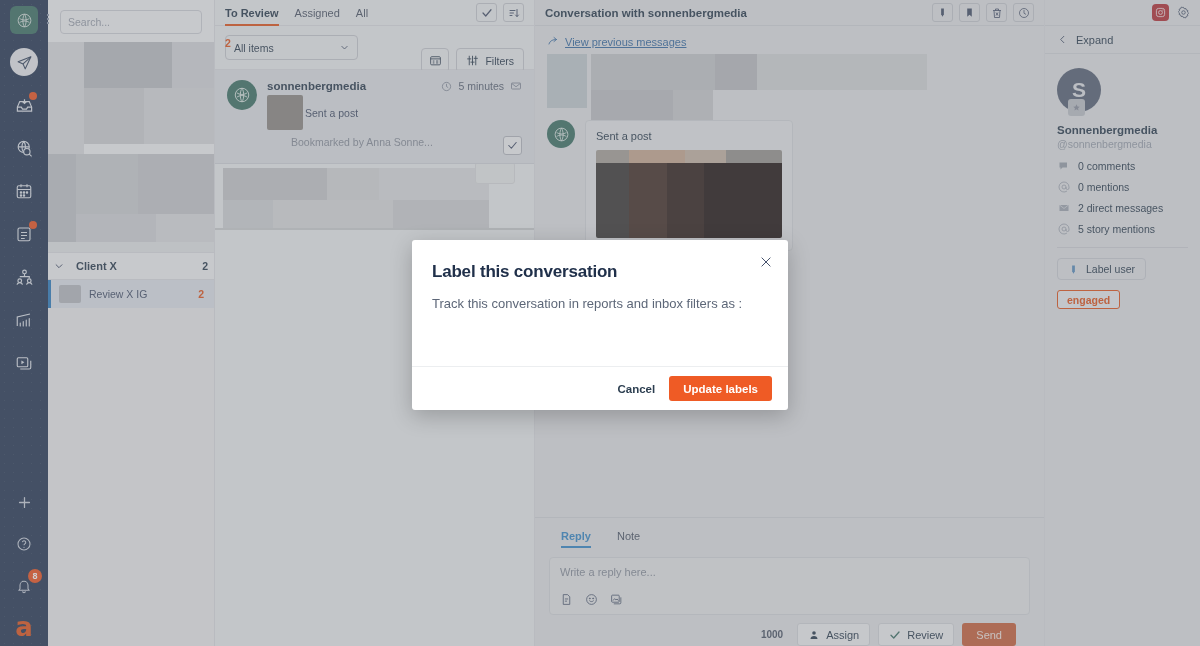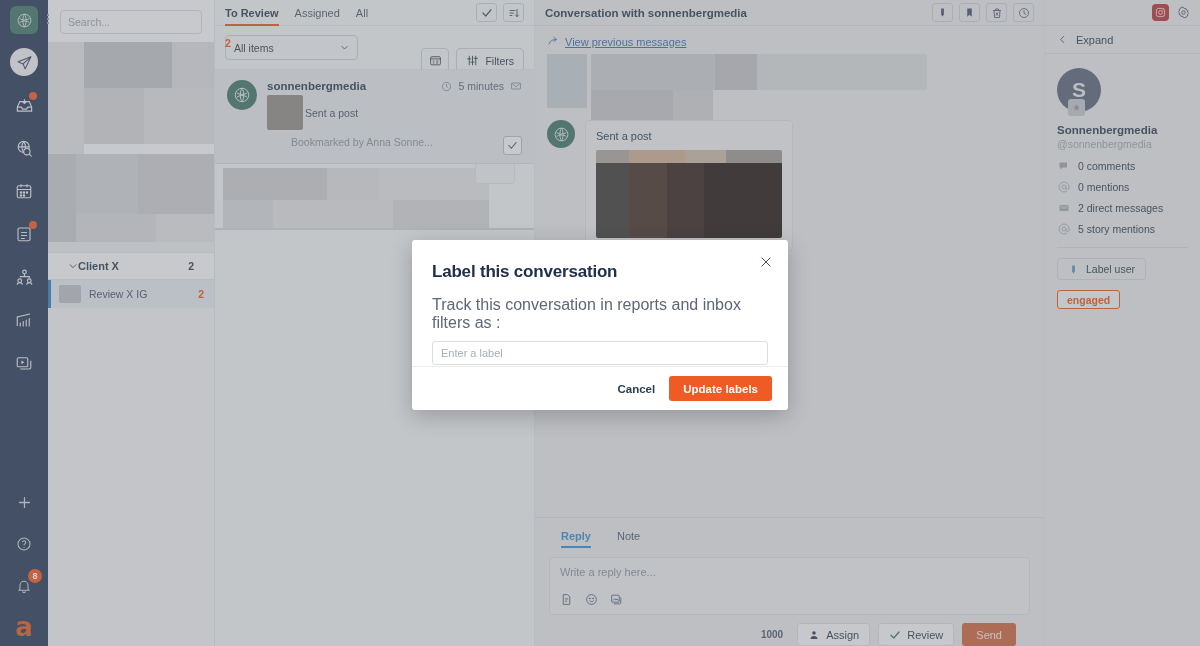--- a/index.html
+++ b/index.html
@@ -66,21 +66,21 @@
   }
   .search-box input {
     border: none; outline: none; background: transparent; flex: 1;
     font-size: 10.5px; color: #7b8494; font-family: "Liberation Sans", sans-serif;
   }
   .search-box input::placeholder { color: #9aa1ad; }
   .blur-zone { position: relative; height: 210px; overflow: hidden; }
   .blk { position: absolute; }
   .profiles-group {
     border-top: 1px solid #dcdee2; border-bottom: 1px solid #dcdee2;
-    height: 28px; display: flex; align-items: center; padding: 0 20px; gap: 0;
+    height: 28px; display: flex; align-items: center; padding: 0 6px; gap: 12px;
   }
   .grp-chev { font-size: 10px; color: #46526b; }
   .grp-name { font-size: 11px; font-weight: 700; color: #2c3e50; flex: 1; }
   .grp-count { font-size: 10.5px; font-weight: 700; color: #2c3e50; }
   .profile-item {
     height: 28px; display: flex; align-items: center; gap: 8px; padding: 0 10px 0 8px;
     background: #dfe4ec; border-left: 3px solid #2f7fc1; position: relative;
   }
   .pi-thumb { width: 22px; height: 18px; background: #b9bcc2; border-radius: 2px; }
   .pi-name { font-size: 10.5px; color: #46526b; flex: 1; }
@@ -225,21 +225,21 @@
 
   
   .overlay { position: absolute; inset: 0; background: rgba(120,124,130,0.35); z-index: 50; }
   .modal {
     position: absolute; left: 412px; top: 240px; width: 376px; height: 170px;
     background: #ffffff; border-radius: 3px; box-shadow: 0 6px 22px rgba(0,0,0,0.22);
     z-index: 60; display: flex; flex-direction: column;
   }
   .modal-body { padding: 22px 20px 0 20px; flex: 1; }
   .modal-title { font-size: 17px; font-weight: 700; color: #20304a; letter-spacing: -0.2px; }
-  .modal-sub { margin-top: 14px; font-size: 16px; color: #5d6778; }
+  .modal-sub { margin-top: 14px; font-size: 13px; color: #5d6778; }
   .modal-input {
     margin-top: 9px; width: 100%; height: 24px; border: 1px solid #dcdee2; border-radius: 3px;
     background: #fff; padding: 0 8px; font-size: 11px; color: #2c3e50; outline: none;
     font-family: "Liberation Sans", sans-serif;
   }
   .modal-input::placeholder { color: #a7adb7; }
   .modal-foot {
     height: 44px; border-top: 1px solid #eceef0; display: flex; align-items: center;
     justify-content: flex-end; gap: 14px; padding: 0 16px;
   }
@@ -719,21 +719,20 @@
   <div class="overlay"></div>
   <div class="modal">
     <div class="modal-close">
       <svg width="14" height="14" viewBox="0 0 24 24" fill="none" stroke="currentColor" stroke-width="1.7" stroke-linecap="round">
           <path d="M5 5l14 14M19 5L5 19"></path>
         </svg>
     </div>
     <div class="modal-body">
       <div class="modal-title">Label this conversation</div>
       <div class="modal-sub">Track this conversation in reports and inbox filters as :</div>
-      <input class="modal-input" type="text" placeholder="Enter a label" style="">
     </div>
     <div class="modal-foot">
       <button class="btn-cancel">Cancel</button>
       <button class="btn-primary">Update labels</button>
     </div>
   </div>
 
 </div>
 
 </body></html>

